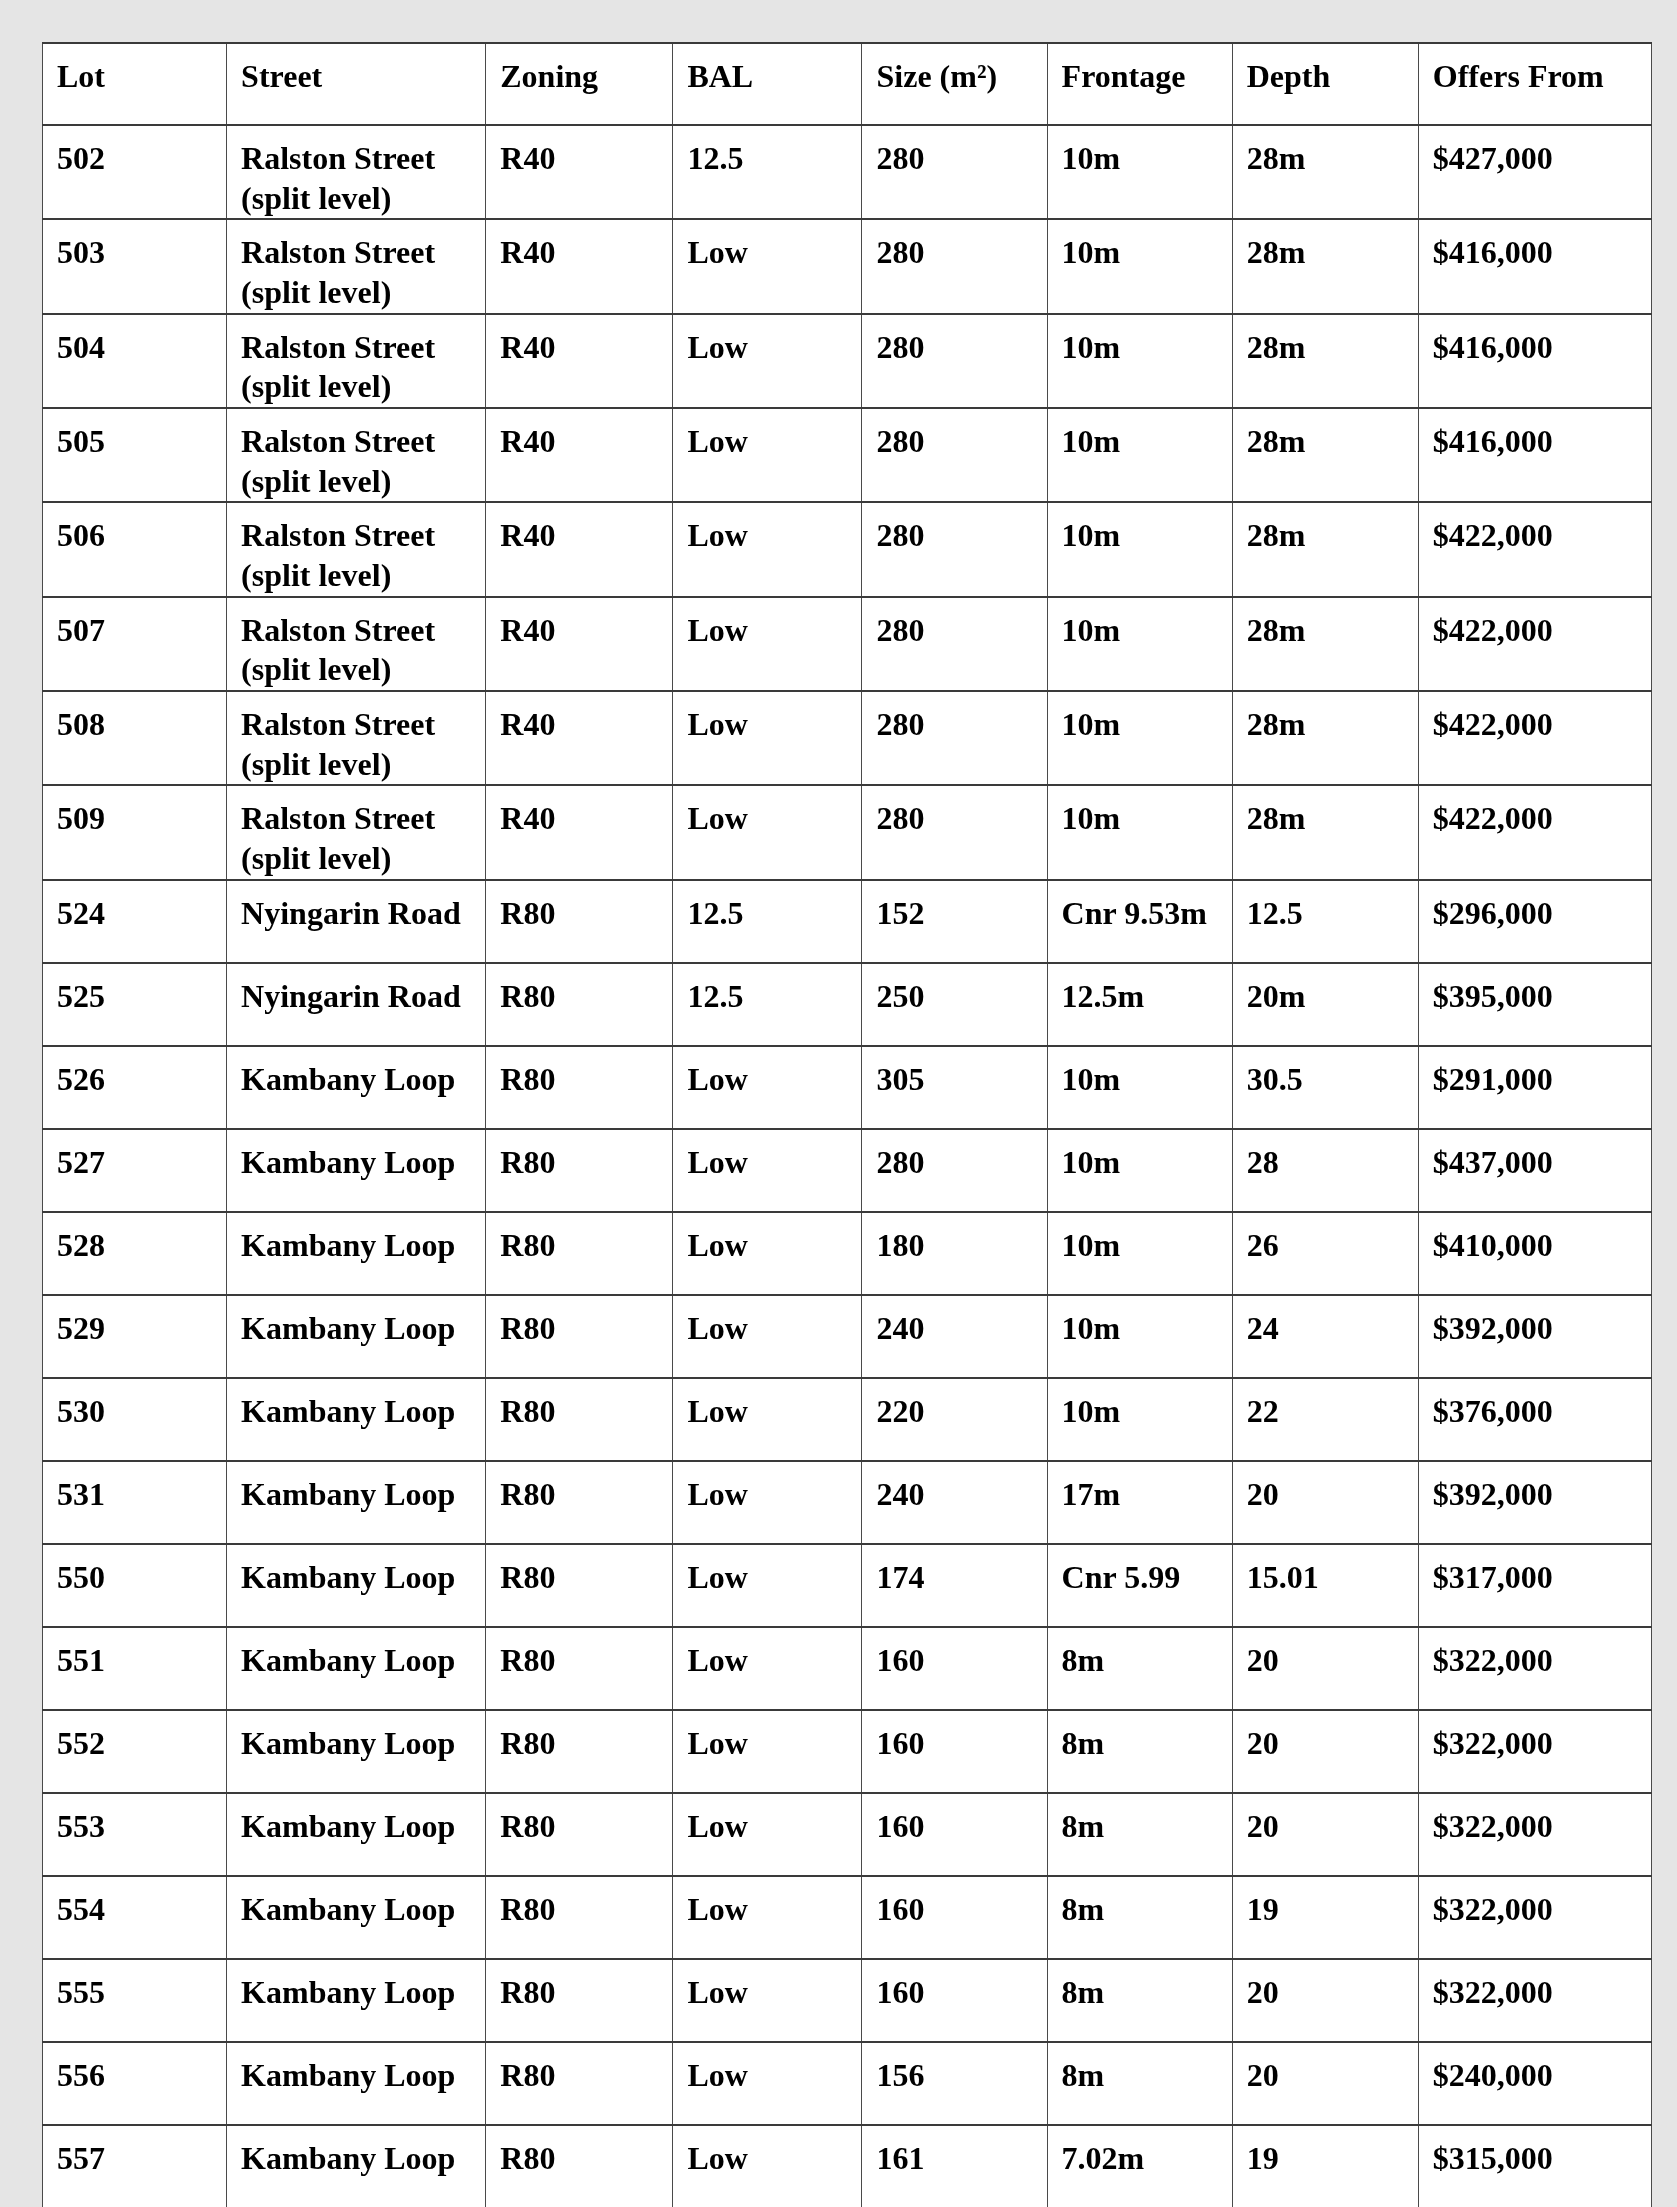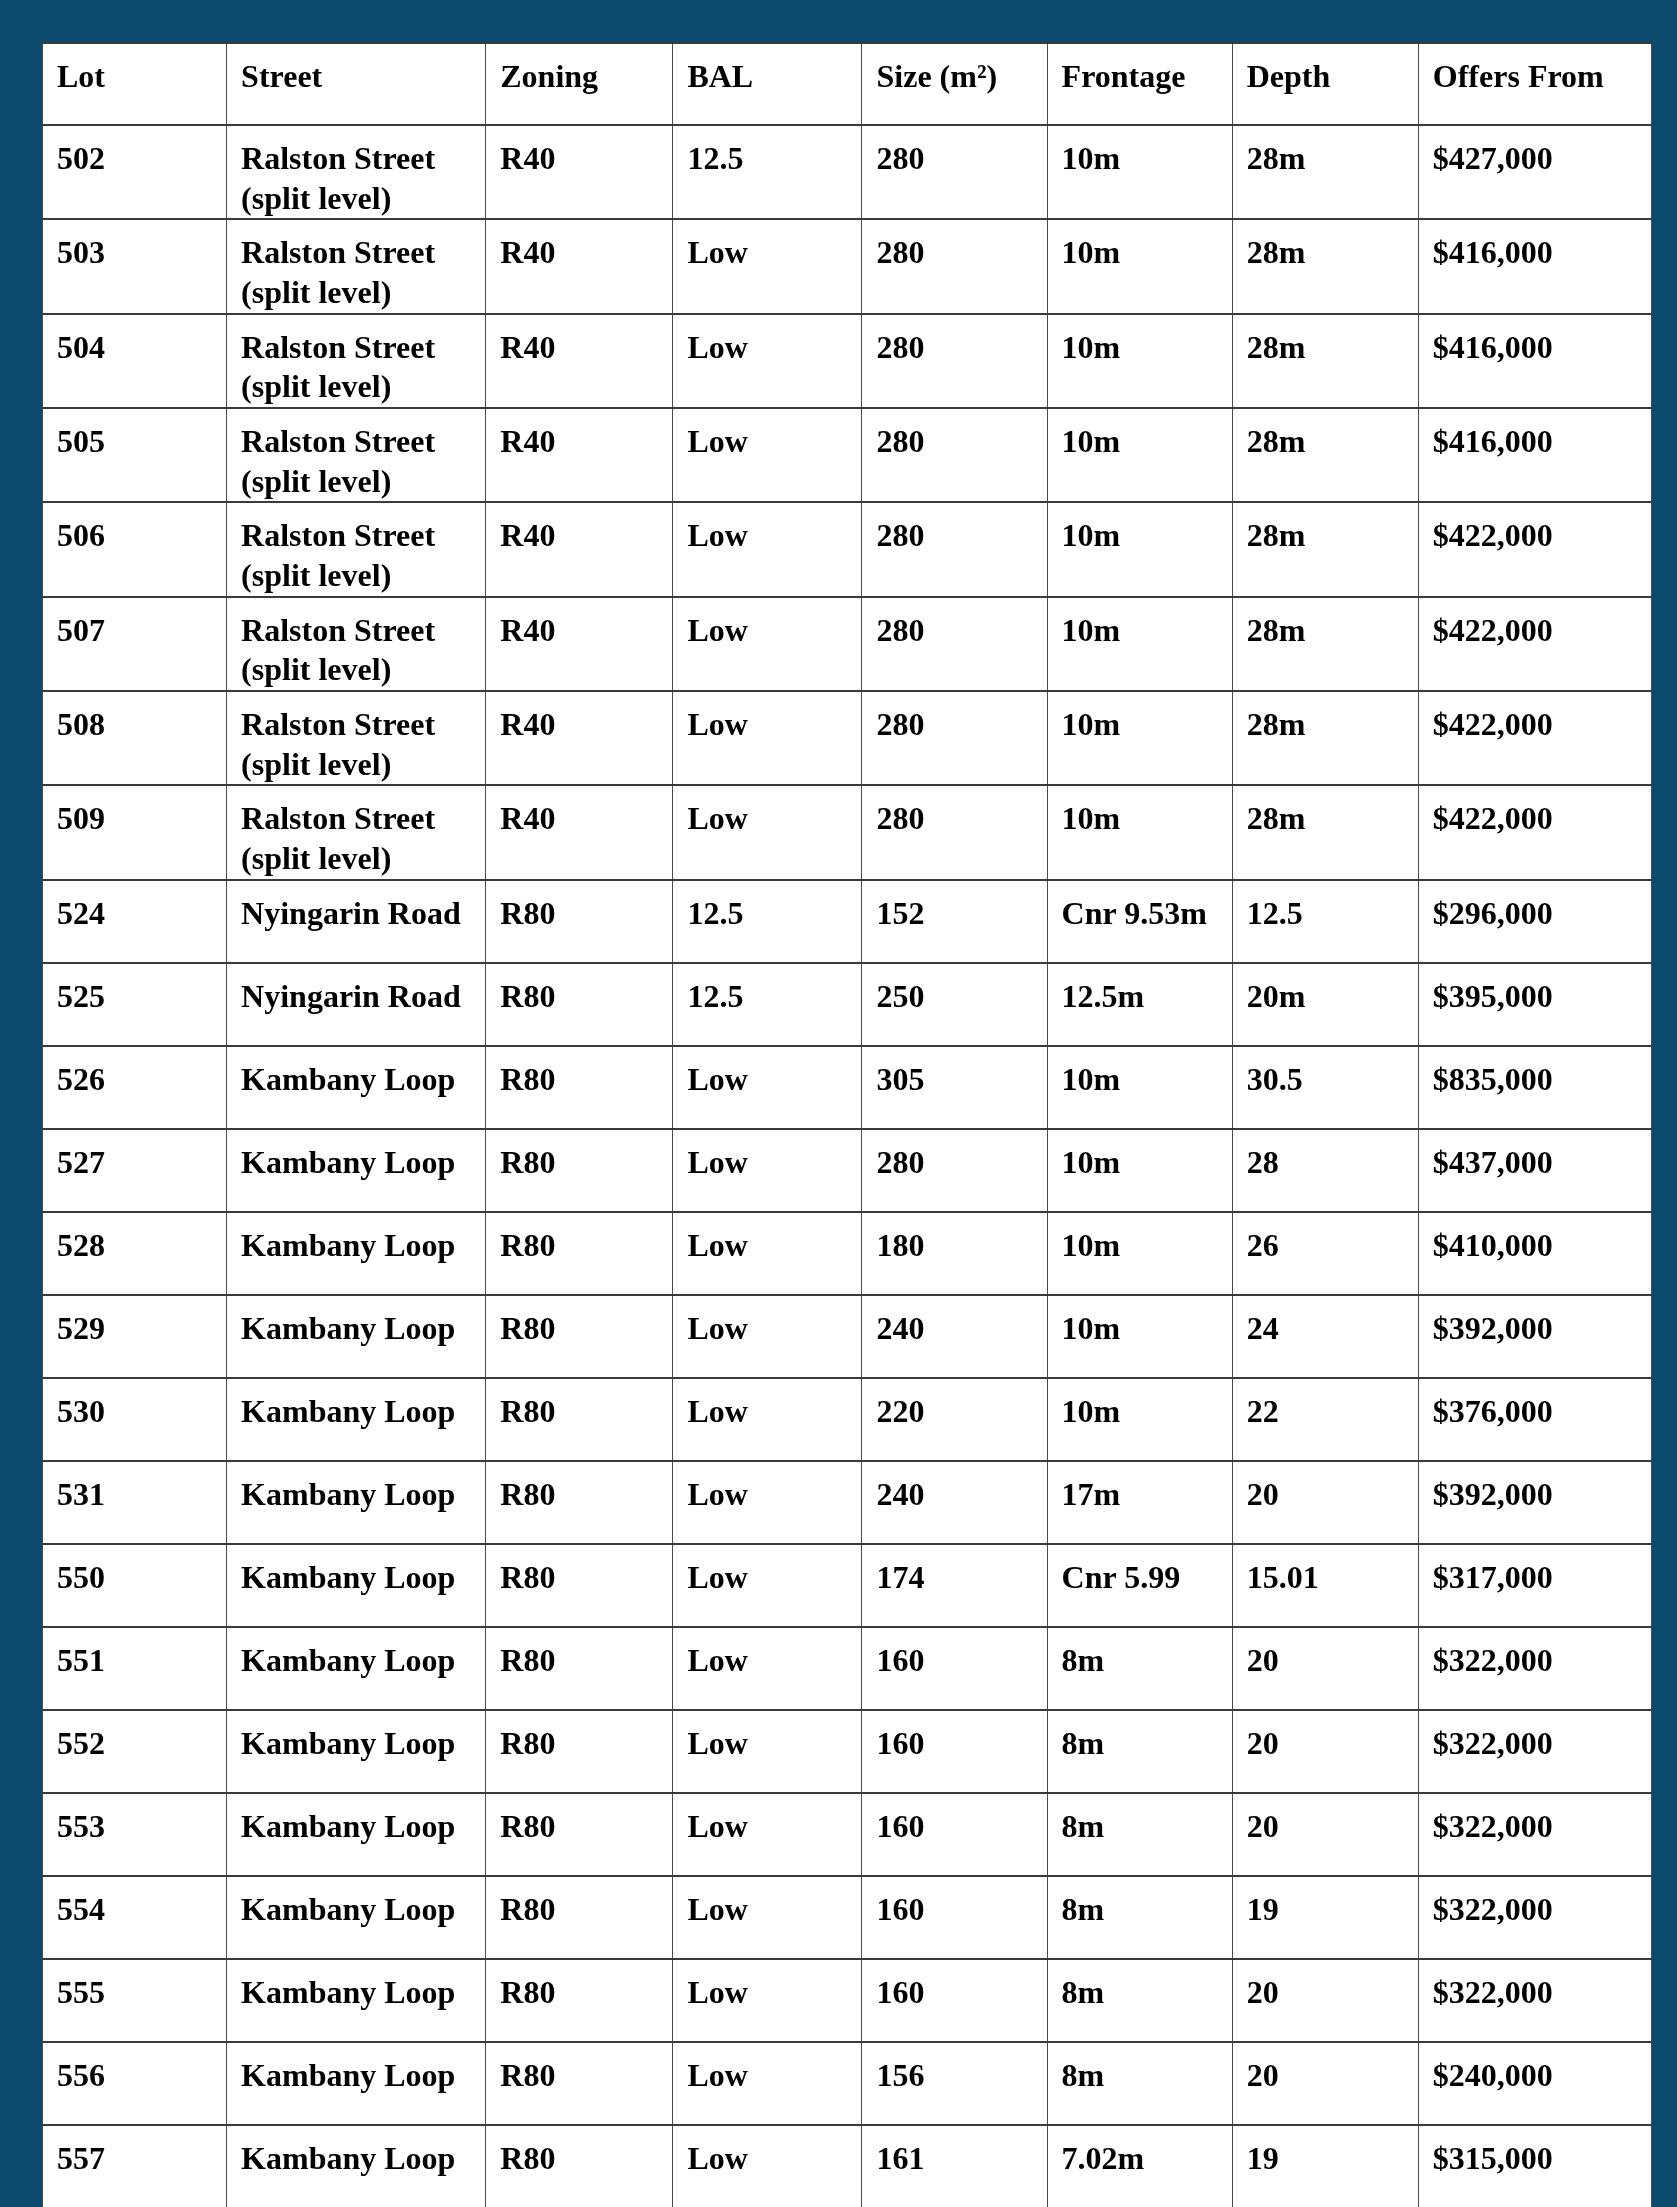--- a/index.html
+++ b/index.html
@@ -13,21 +13,21 @@
     position: relative;
     font-family: "Liberation Serif", "DejaVu Serif", serif;
     font-weight: bold;
     color: #000000;
   }
   .page {
     position: absolute;
     left: 0; top: 0;
     width: 1677px;
     height: 2207px;
-    background: #0c4a6e;
+    background: #e5e5e5;
   }
   table.lots {
     position: absolute;
     left: 42px;
     top: 42px;
     border-collapse: collapse;
     table-layout: fixed;
     width: 1610px;
     background: #ffffff;
   }
@@ -178,21 +178,21 @@
           <td>$395,000</td>
         </tr>
         <tr class="row-std">
           <td>526</td>
           <td>Kambany Loop</td>
           <td>R80</td>
           <td>Low</td>
           <td>305</td>
           <td>10m</td>
           <td>30.5</td>
-          <td>$835,000</td>
+          <td>$291,000</td>
         </tr>
         <tr class="row-std">
           <td>527</td>
           <td>Kambany Loop</td>
           <td>R80</td>
           <td>Low</td>
           <td>280</td>
           <td>10m</td>
           <td>28</td>
           <td>$437,000</td>

